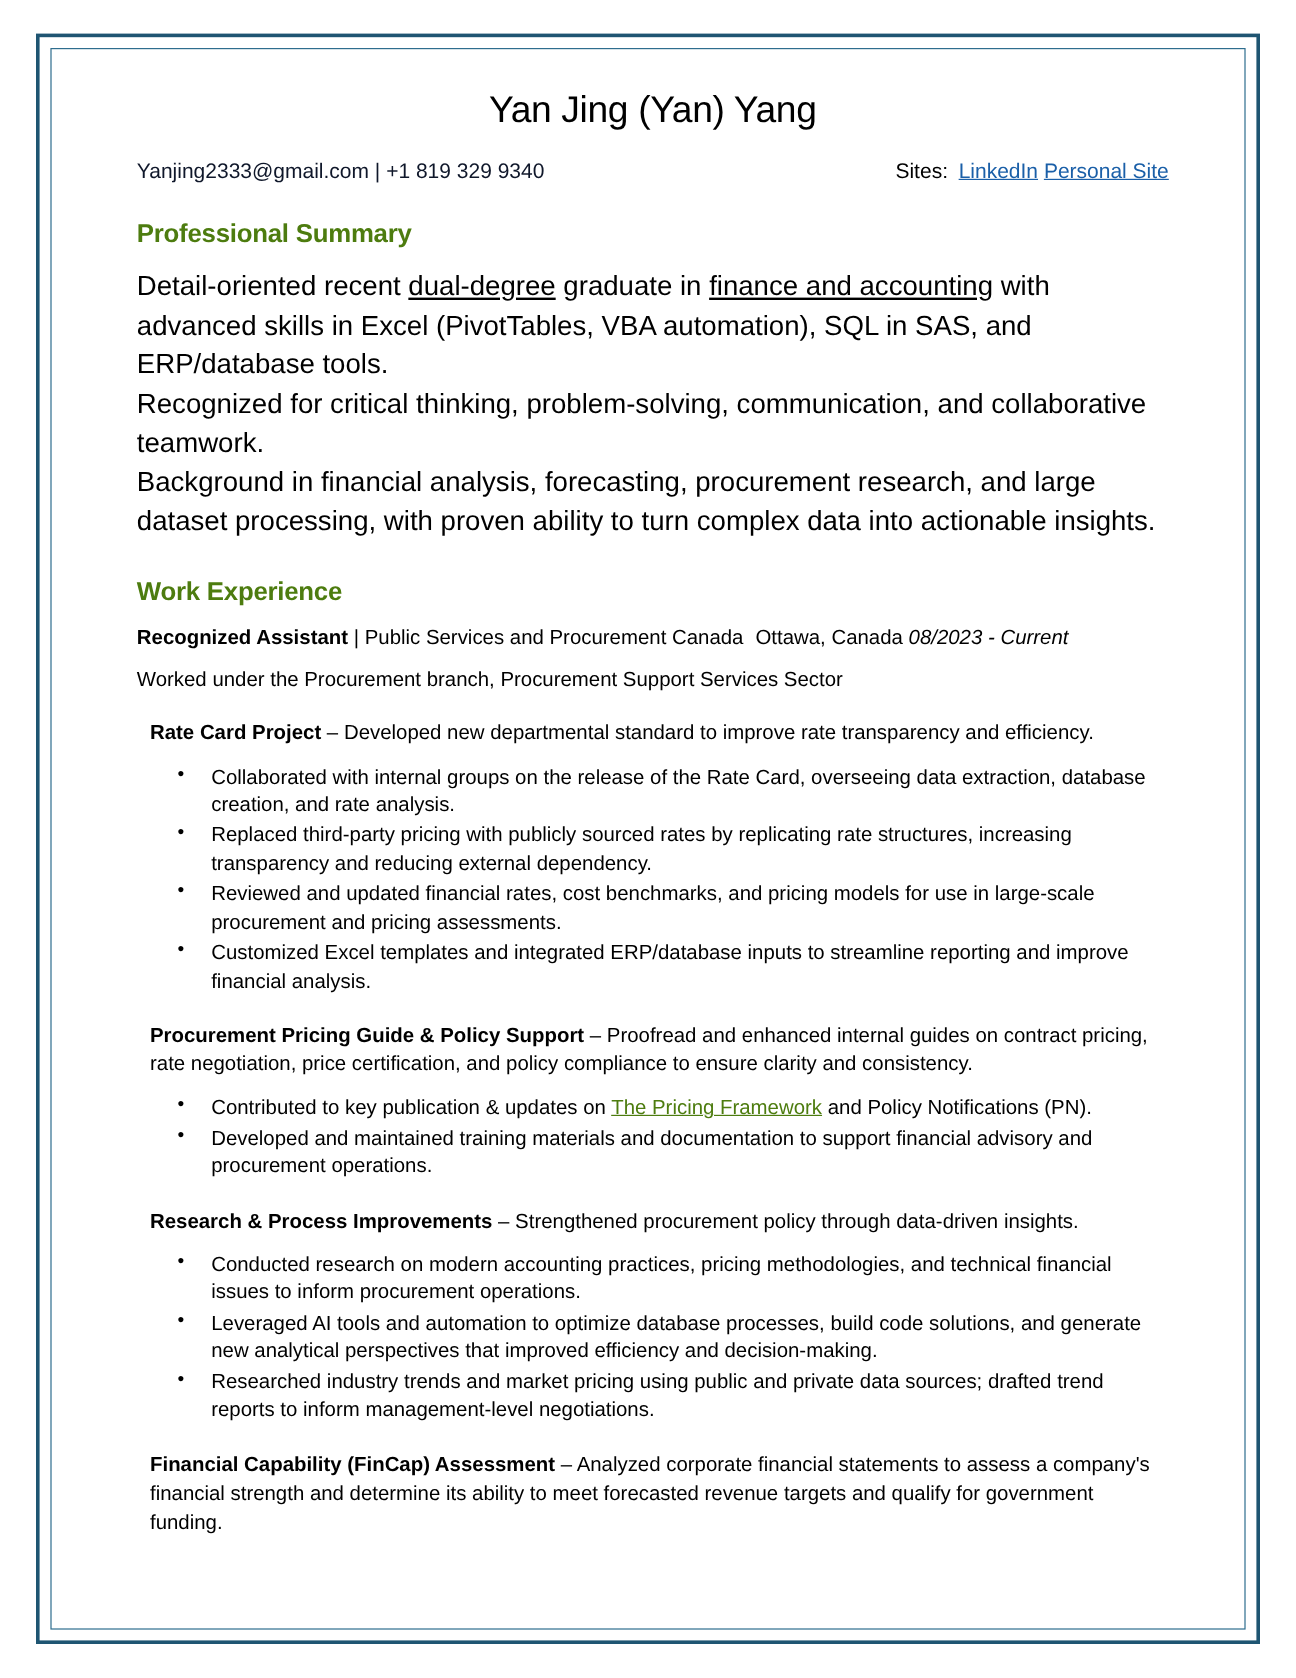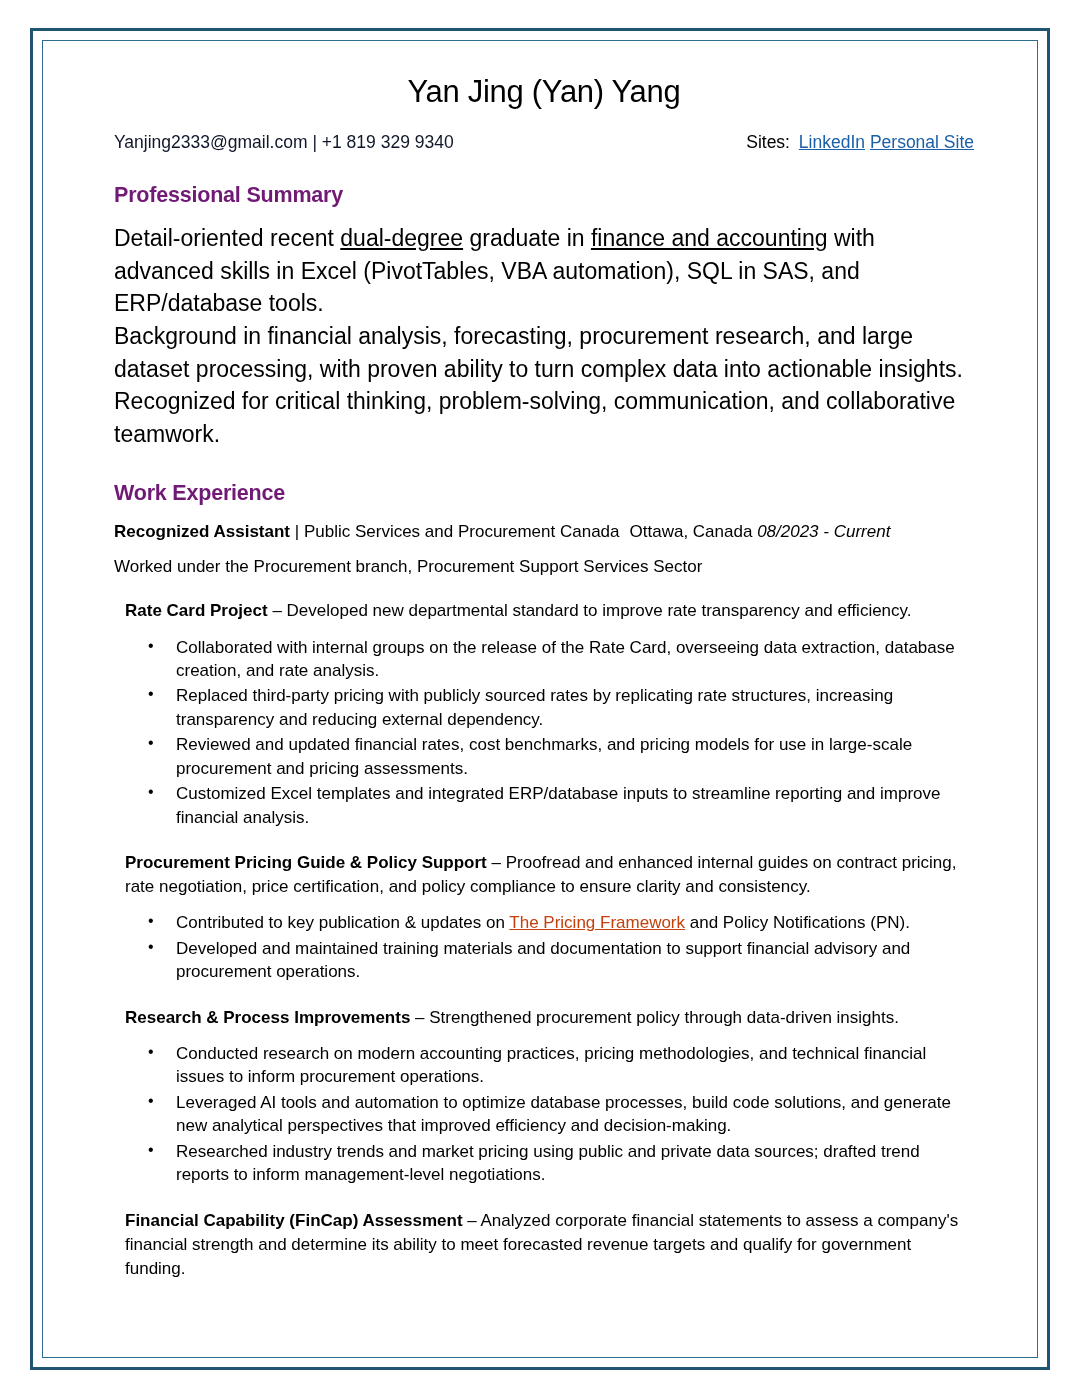--- a/index.html
+++ b/index.html
@@ -69,21 +69,21 @@
   .contact-right {
     color: #000;
     white-space: nowrap;
   }
   .contact-right .lbl { margin-right: 4px; }
   a.link {
     color: #1a5fa8;
     text-decoration: underline;
   }
   h2.section {
-    color: #701a75;
+    color: #4d7c0f;
     font-size: 21.5px;
     font-weight: bold;
     margin: 30px 0 14px 0;
     letter-spacing: -0.2px;
   }
   p.body {
     font-size: 23px;
     line-height: 1.42;
     margin: 0;
   }
@@ -126,21 +126,21 @@
     padding-left: 0;
   }
   ul.bullets li::before {
     content: "\2022";
     position: absolute;
     left: -28px;
     top: -1px;
     font-size: 16px;
   }
   .grey-link {
-    color: #c2410c;
+    color: #4d7c0f;
     text-decoration: underline;
   }
 </style>
 </head>
 <body>
 
 <div class="page">
   <div class="outer-border"></div>
   <div class="inner-border"></div>
 
@@ -153,22 +153,22 @@
       <div class="contact-right">
         <span class="lbl">Sites:</span>
         <a class="link" href="#">LinkedIn</a>
         <a class="link" href="#">Personal Site</a>
       </div>
     </div>
 
     <h2 class="section">Professional Summary</h2>
     <div class="summary">
       <p class="body"><span>Detail-oriented recent </span><span class="u">dual-degree</span><span> graduate in </span><span class="u">finance and accounting</span><span> with advanced skills in Excel (PivotTables, VBA automation), SQL in SAS, and ERP/database tools.</span></p>
+      <p class="body">Recognized for critical thinking, problem-solving, communication, and collaborative teamwork.</p>
       <p class="body">Background in financial analysis, forecasting, procurement research, and large dataset processing, with proven ability to turn complex data into actionable insights.</p>
-      <p class="body">Recognized for critical thinking, problem-solving, communication, and collaborative teamwork.</p>
     </div>
 
     <h2 class="section">Work Experience</h2>
 
     <p class="job-head"><span class="role">Recognized Assistant</span><span> | </span><span>Public Services and Procurement Canada</span><span class="spacer"></span><span>Ottawa, Canada</span> <span class="dates">08/2023 - Current</span></p>
 
     <p class="job-sub">Worked under the Procurement branch, Procurement Support Services Sector</p>
 
     <div class="block">
       <p class="block-head"><b>Rate Card Project</b><span> – </span><span>Developed new departmental standard to improve rate transparency and efficiency.</span></p>

